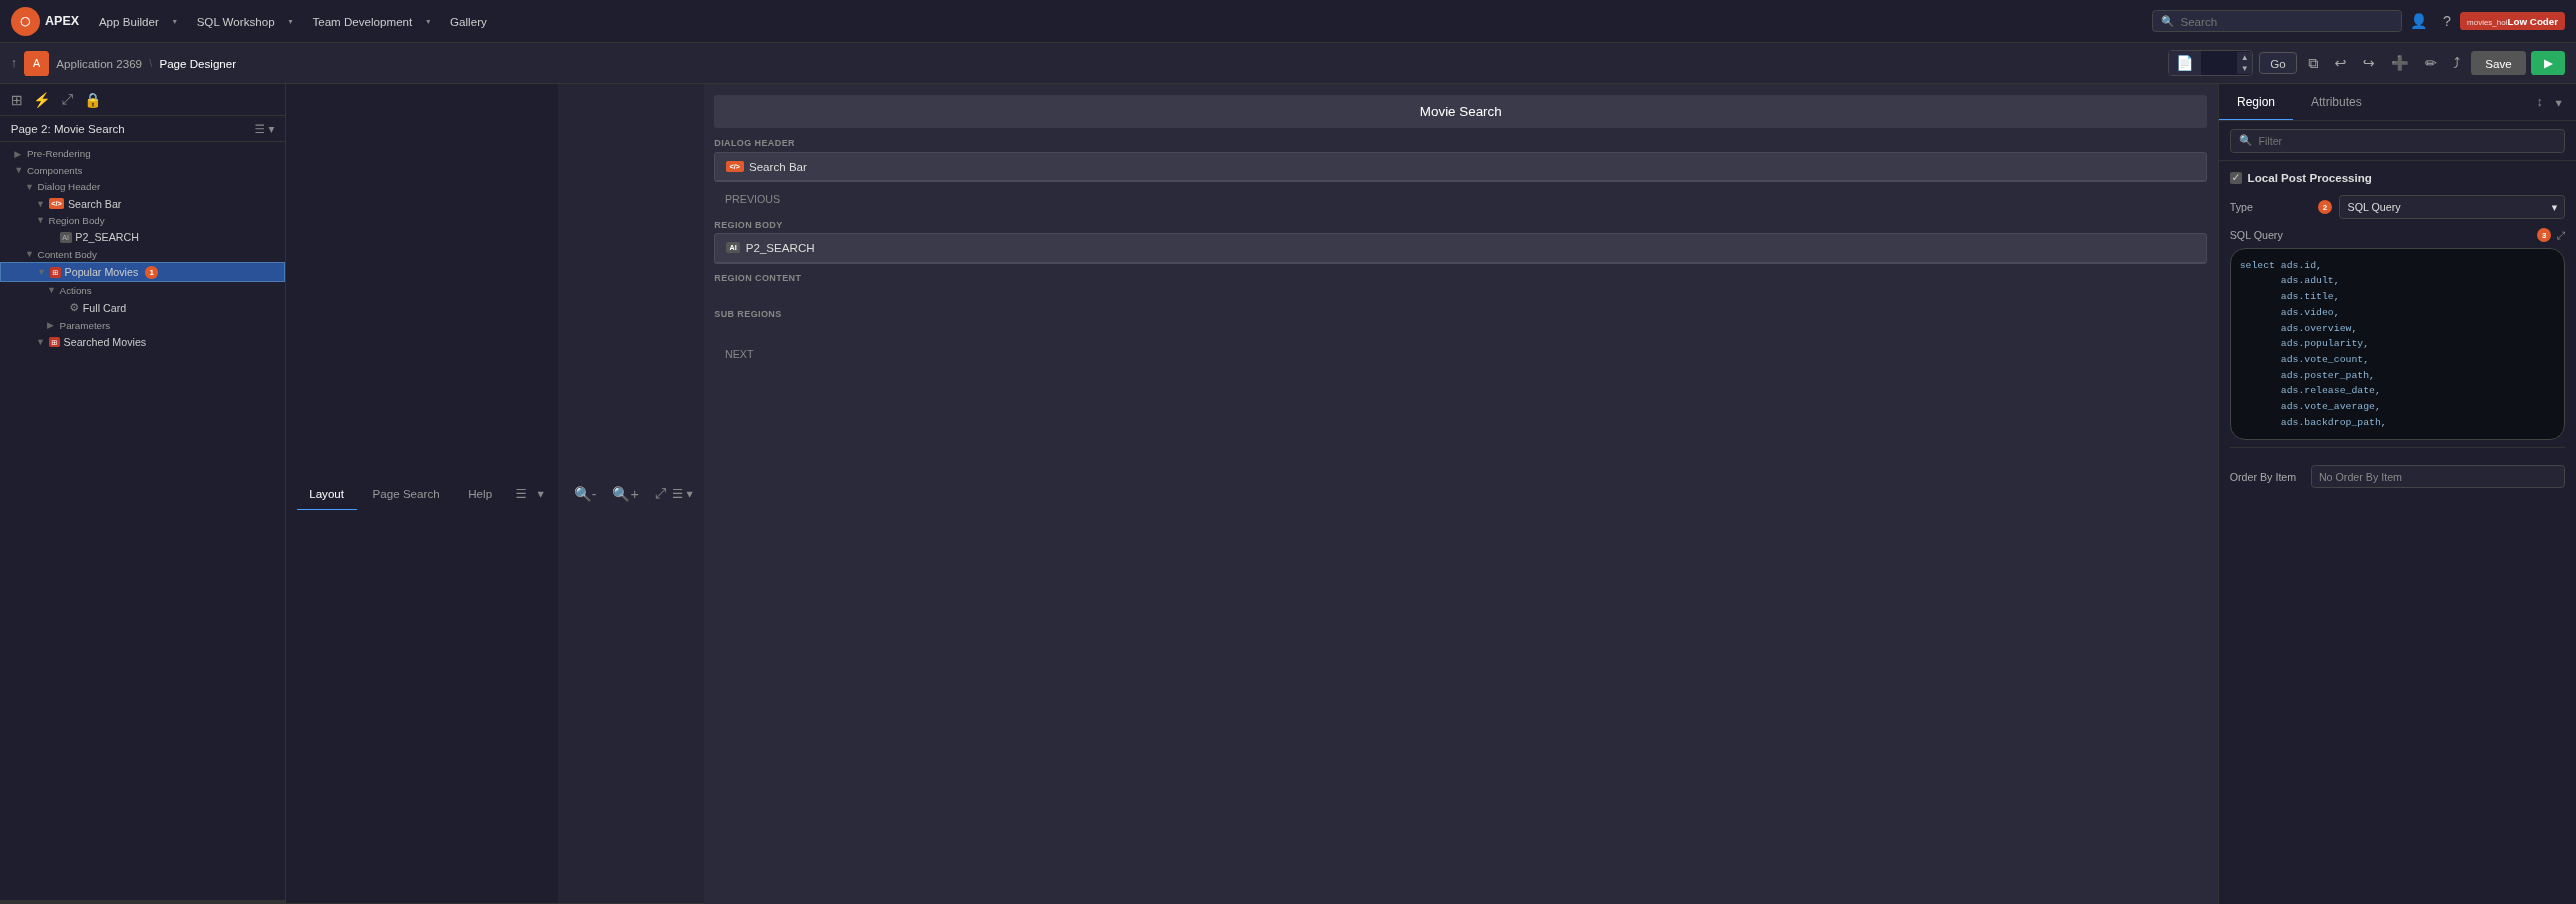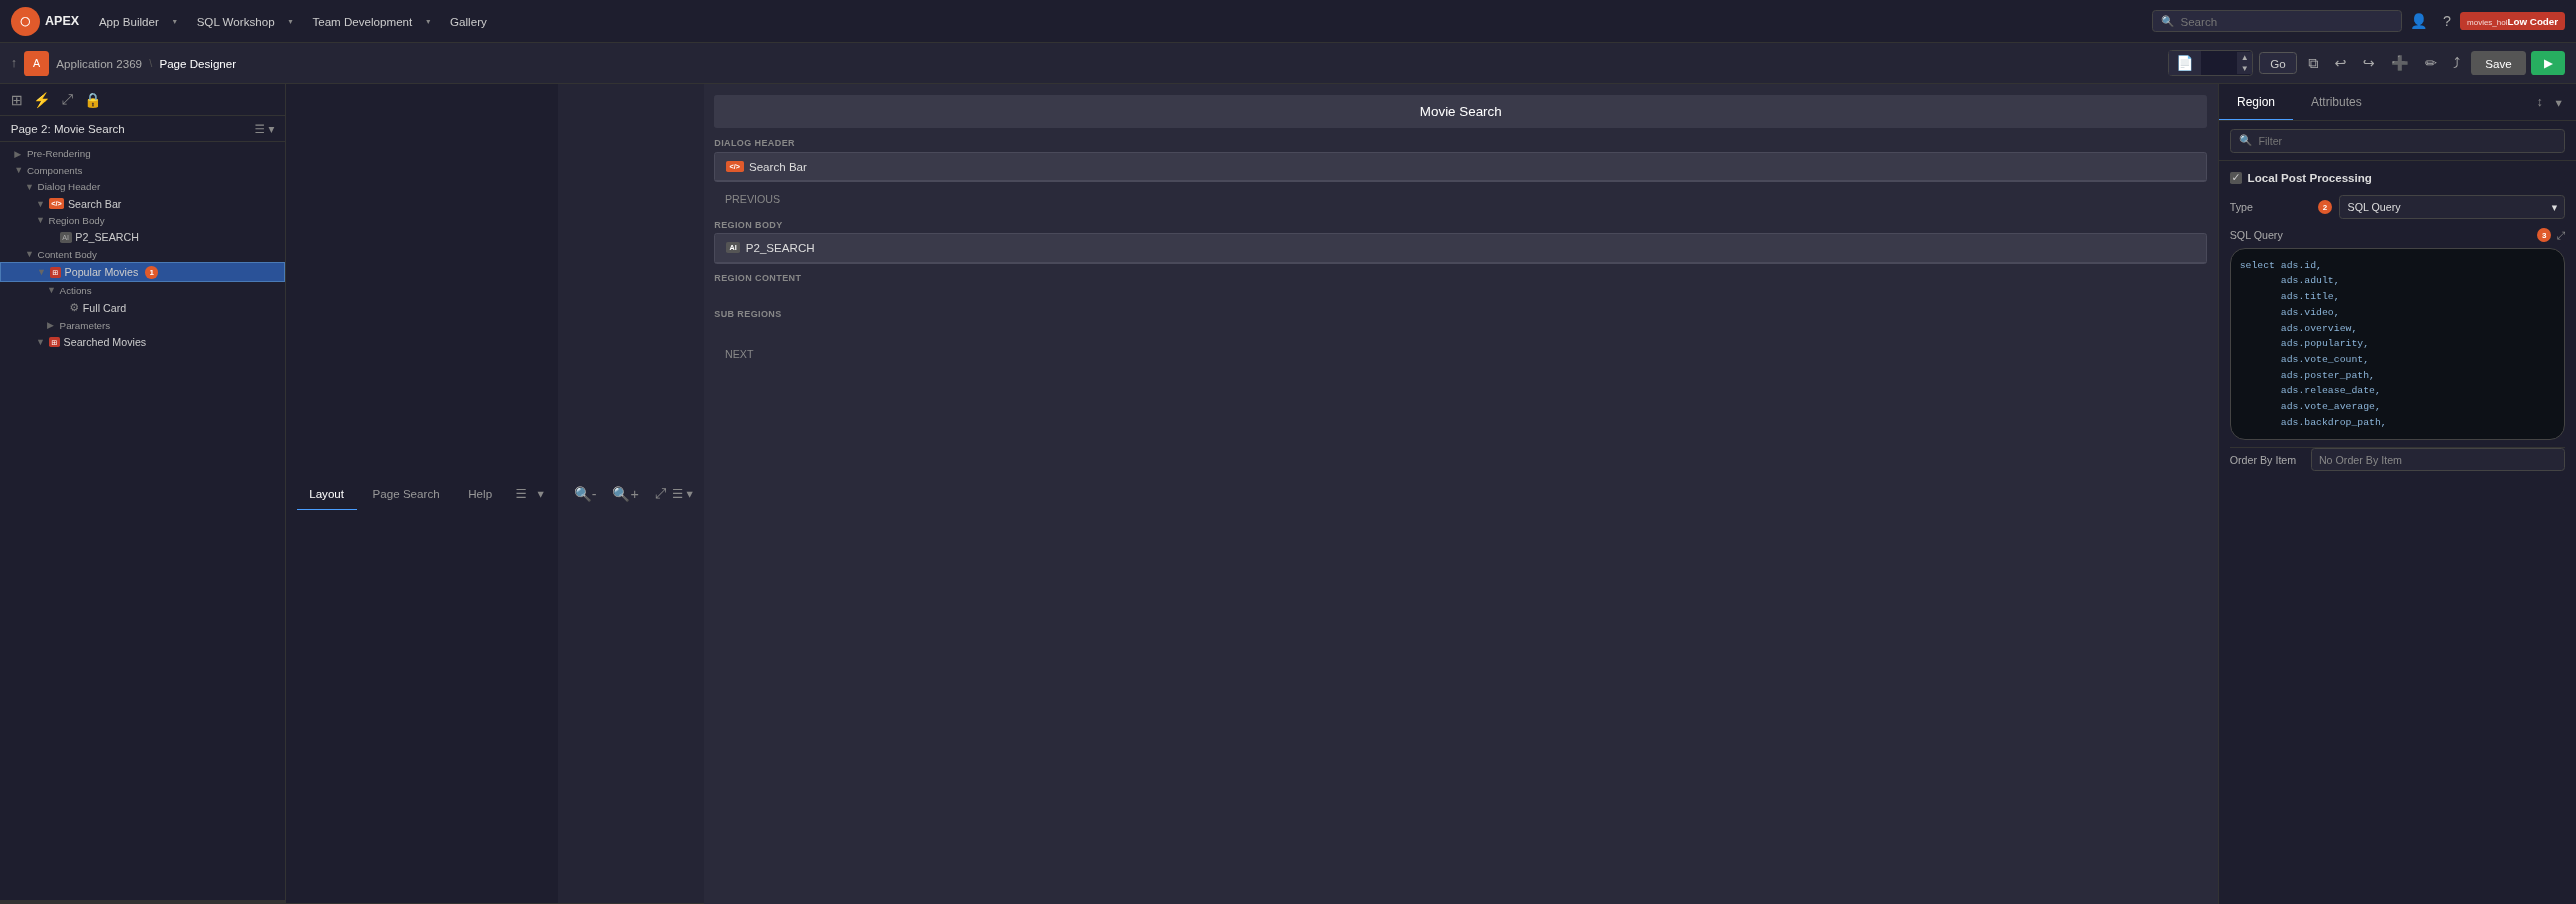--- a/index.html
+++ b/index.html
@@ -105,21 +105,21 @@
     
     .section-header { display: flex; align-items: center; gap: 5.4px; margin-bottom: 10.7px; }
     .section-checkbox { width: 12.5px; height: 12.5px; background: #555; border-radius: 1.8px; display: flex; align-items: center; justify-content: center; }
     .section-title { color: #ddd; font-size: 11.6px; font-weight: 600; }
     .field-row { display: flex; align-items: center; margin-bottom: 9px; gap: 7.2px; }
     .field-label { color: #aaa; font-size: 10.7px; width: 81px; flex-shrink: 0; }
     .field-select { flex: 1; background: #252535; border: 0.9px solid #444; border-radius: 3.6px; color: #ddd; padding: 4.5px 7.2px; font-size: 10.7px; display: flex; align-items: center; justify-content: space-between; cursor: pointer; }
     .badge-num { background: #e05a2b; color: white; border-radius: 50%; width: 14.3px; height: 14.3px; display: flex; align-items: center; justify-content: center; font-size: 8px; font-weight: bold; flex-shrink: 0; }
     .sql-query-label { color: #aaa; font-size: 10.7px; margin-bottom: 5.4px; display: flex; align-items: center; justify-content: space-between; }
     .sql-editor { background: #0d1117; border: 0.9px solid #444; border-radius: 15px; padding: 9px; font-family: 'Courier New', monospace; font-size: 9.8px; color: #8bb4d8; line-height: 1.6; min-height: 161px; white-space: pre; overflow-x: auto; }
-    .order-by-row { display: flex; align-items: center; border-top: 0.9px solid #333; padding-top: 0; margin-top: 7.2px; }
+    .order-by-row { display: flex; align-items: center; border-top: 0.9px solid #333; padding-top: 17px; margin-top: 7.2px; }
     .order-by-label { color: #aaa; font-size: 10.7px; width: 81px; }
     .order-by-value { flex: 1; background: #252535; border: 0.9px solid #444; border-radius: 3.6px; padding: 4.5px 7.2px; color: #888; font-size: 10.7px; }
     .right-panel-actions { padding: 3.6px 10.7px; display: flex; gap: 5.4px; }
     .rp-action-btn { background: transparent; border: none; color: #888; cursor: pointer; font-size: 12.5px; padding: 3.6px; }
   </style>
 </head>
 <body>
 
 <nav class="top-nav">
   <div class="apex-logo">

